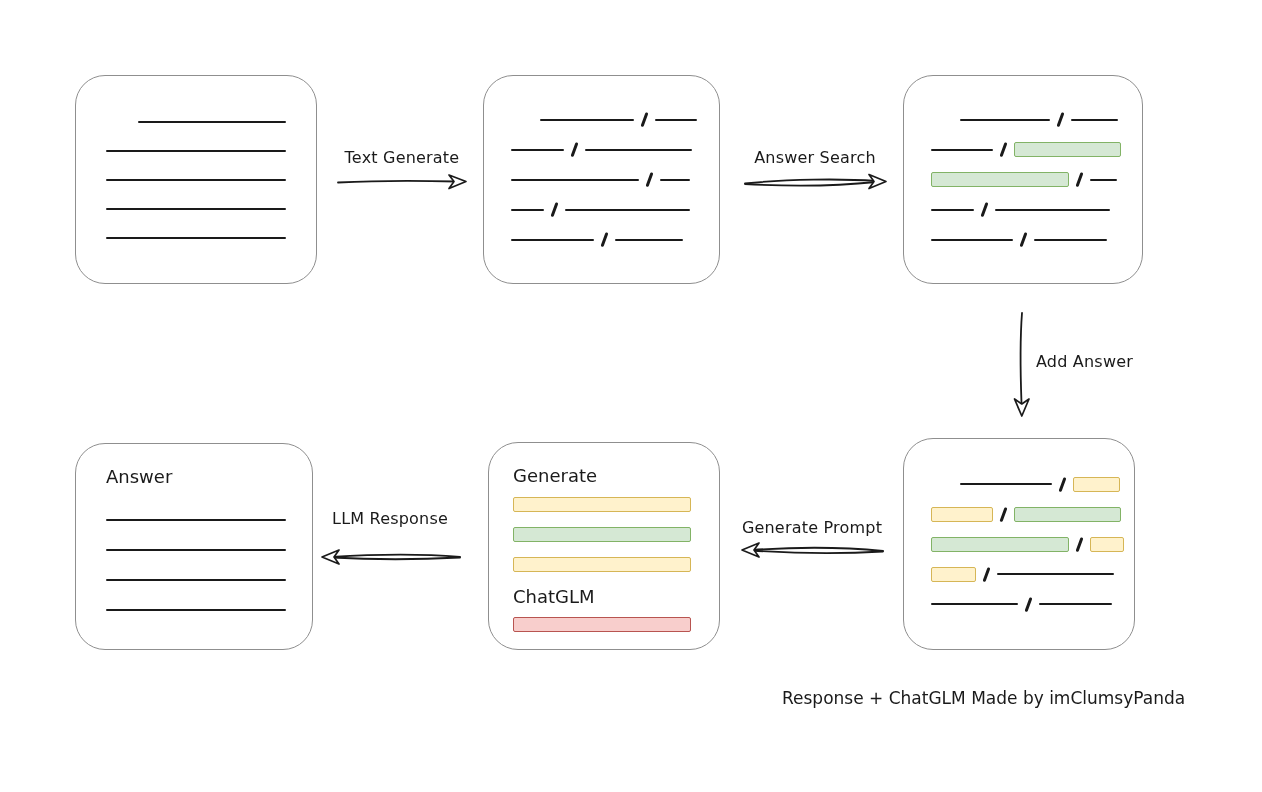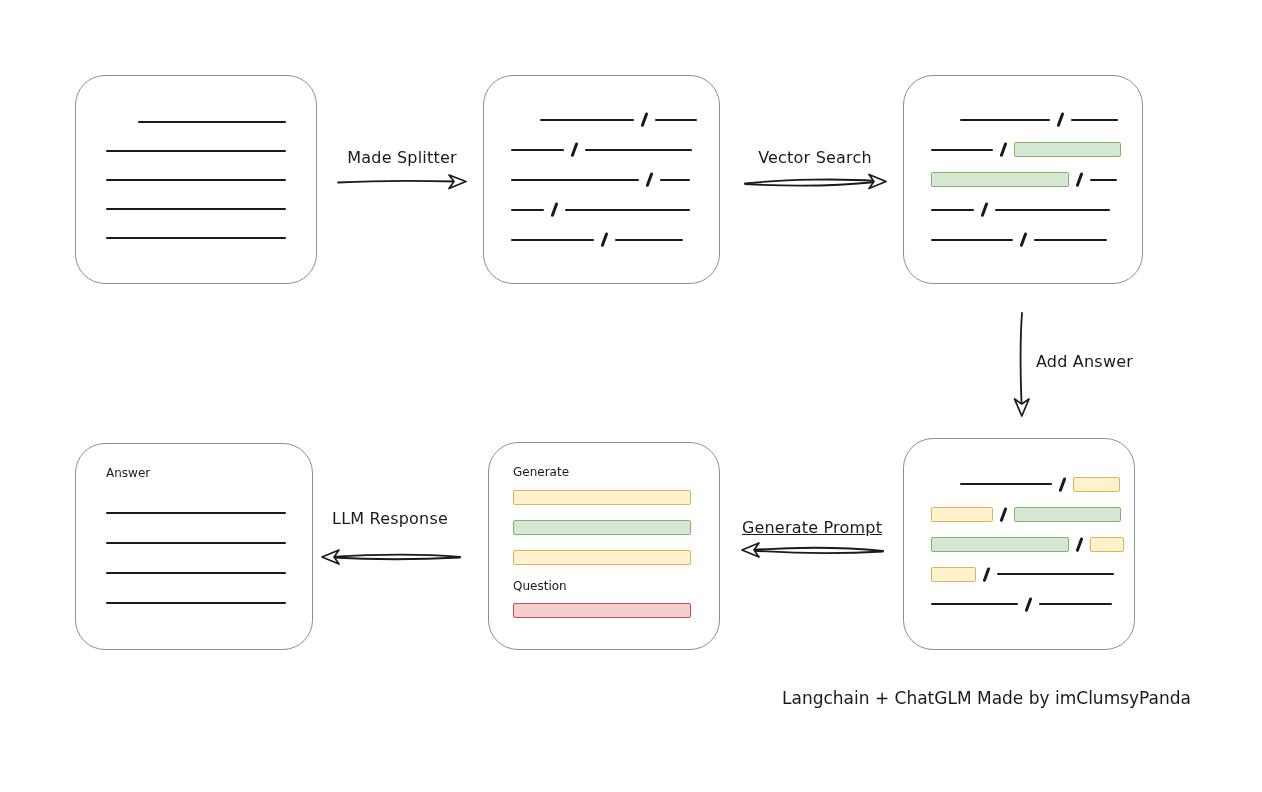--- a/index.html
+++ b/index.html
@@ -45,21 +45,21 @@
   .bar.green {background:var(--green-fill);border-color:var(--green-border);}
   .bar.yellow{background:var(--yellow-fill);border-color:var(--yellow-border);}
   .bar.red   {background:var(--red-fill);border-color:var(--red-border);}
   .diagram-label{
     position:absolute;
     font-size:16px;line-height:20px;
     letter-spacing:0.2px;
     white-space:nowrap;
   }
   .arrow-label{text-align:center;}
-  .inbox-label{font-size:12px;}
+  .inbox-label{font-size:18px;}
   .footer-note{
     position:absolute;
     font-size:17px;
     white-space:nowrap;
   }
   svg.arrow{position:absolute;overflow:visible;}
   svg.arrow path, svg.arrow polyline{
     fill:none;stroke:#1a1a1a;stroke-width:1.8;
     stroke-linecap:round;stroke-linejoin:round;
   }
@@ -188,69 +188,69 @@
   <div class="box" style="left:488px;top:442px;width:232px;height:208px;">
     <div class="prompt-col">
       <div class="inbox-label">Generate</div>
       <div style="height:11px;"></div>
       <div style="display:flex;flex-direction:column;gap:15px;">
           <div class="bar yellow"></div>
           <div class="bar green"></div>
           <div class="bar yellow"></div>
         </div>
       <div style="height:14px;"></div>
-      <div class="inbox-label">Question</div>
+      <div class="inbox-label">ChatGLM</div>
       <div style="height:10px;"></div>
       <div style="display:flex;flex-direction:column;gap:15px;">
           <div class="bar red"></div>
         </div>
     </div>
   </div>
 
   <div class="box" style="left:75px;top:443px;width:238px;height:207px;">
     <div class="answer-col">
       <div class="inbox-label">Answer</div>
       <div style="height:32px;"></div>
       <div style="display:flex;flex-direction:column;gap:28px;">
           <div class="hline" style="width: 180px;"></div>
           <div class="hline" style="width: 180px;"></div>
           <div class="hline" style="width: 180px;"></div>
           <div class="hline" style="width: 180px;"></div>
         </div>
     </div>
   </div>
 
-  <div class="diagram-label arrow-label" style="left:334px;top:148px;width:136px;">Made Splitter</div>
+  <div class="diagram-label arrow-label" style="left:334px;top:148px;width:136px;">Text Generate</div>
   <svg class="arrow" style="left:336px;top:170px;" width="134" height="24" viewBox="0 0 134 24">
     <path d="M2,12.5 C40,10.5 85,10.5 120,11.5"></path>
     <path class="head" d="M113,5 L130,11.5 L113,18.5 L118,11.5 Z"></path>
   </svg>
 
-  <div class="diagram-label arrow-label" style="left:740px;top:148px;width:150px;">Vector Search</div>
+  <div class="diagram-label arrow-label" style="left:740px;top:148px;width:150px;">Answer Search</div>
   <svg class="arrow" style="left:742px;top:170px;" width="148" height="24" viewBox="0 0 148 24">
     <path d="M3,13.5 C45,9 100,8.5 134,11"></path>
     <path d="M3,14 C55,17 105,15 134,12"></path>
     <path class="head" d="M127,4.5 L144,11.5 L127,18.5 L132,11.5 Z"></path>
   </svg>
 
   <div class="diagram-label" style="left:1036px;top:352px;">Add Answer</div>
   <svg class="arrow" style="left:1008px;top:311px;" width="28" height="108" viewBox="0 0 28 108">
     <path d="M14,2 C11.5,35 12.5,65 13.5,92"></path>
     <path class="head" d="M6.5,88 L13.8,105 L21,88 L13.8,93 Z"></path>
   </svg>
 
-  <div class="diagram-label arrow-label" style="left:736px;top:518px;width:152px;text-decoration:underline;">Generate Prompt</div>
+  <div class="diagram-label arrow-label" style="left:736px;top:518px;width:152px;">Generate Prompt</div>
   <svg class="arrow" style="left:738px;top:538px;" width="148" height="24" viewBox="0 0 148 24">
     <path d="M145,13 C100,8.5 50,9.5 14,12"></path>
     <path d="M145,13.5 C95,16.5 50,15 14,12.5"></path>
     <path class="head" d="M21,5 L4,12 L21,19 L16,12 Z"></path>
   </svg>
 
   <div class="diagram-label arrow-label" style="left:316px;top:509px;width:148px;">LLM Response</div>
   <svg class="arrow" style="left:318px;top:545px;" width="145" height="24" viewBox="0 0 145 24">
     <path d="M142,12 C95,8 45,10 14,12"></path>
     <path d="M142,12.5 C95,15 50,14.5 14,12.5"></path>
     <path class="head" d="M21,5 L4,12 L21,19 L16,12 Z"></path>
   </svg>
 
-  <div class="footer-note" style="left:782px;top:688px;">Langchain + ChatGLM Made by imClumsyPanda</div>
+  <div class="footer-note" style="left:782px;top:688px;">Response + ChatGLM Made by imClumsyPanda</div>
 
 </div>
 
 </body></html>

